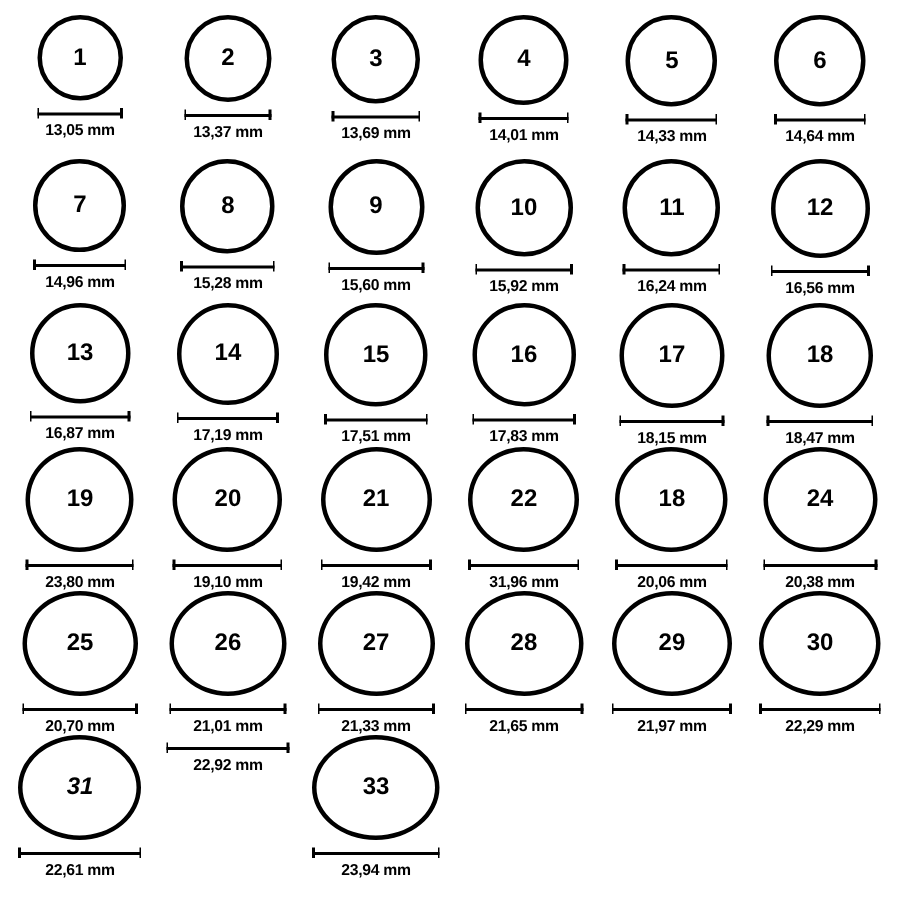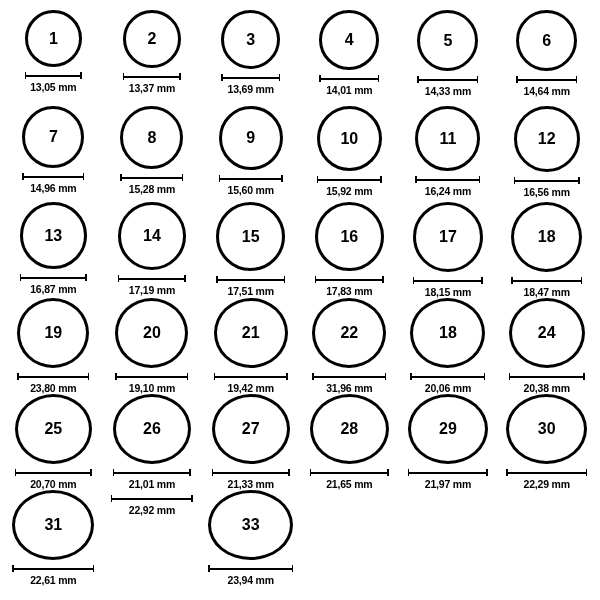--- a/index.html
+++ b/index.html
@@ -422,21 +422,21 @@
           <span class="ring-number">30</span>
         </div>
         <div class="measure">
           <div class="measure-bar" style="width: 81px;">
             <div class="measure-line"></div>
           </div>
           <div class="measure-label">22,29 mm</div>
         </div>
       </div>
       <div class="ring-cell">
-        <div class="ring-circle" style="width: 82px; height: 82px;">
+        <div class="ring-circle" style="width: 82px; height: 82px; font-style: italic;">
           <span class="ring-number">31</span>
         </div>
         <div class="measure">
           <div class="measure-bar" style="width: 82px;">
             <div class="measure-line"></div>
           </div>
           <div class="measure-label">22,61 mm</div>
         </div>
       </div>
       <div class="ring-cell">

